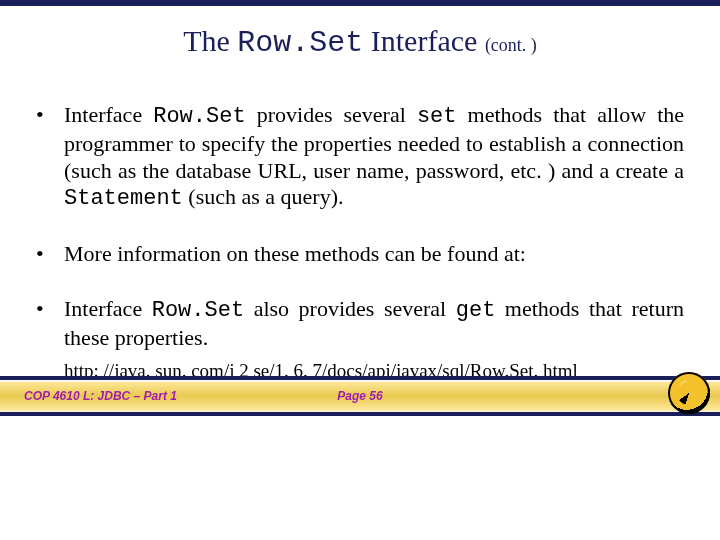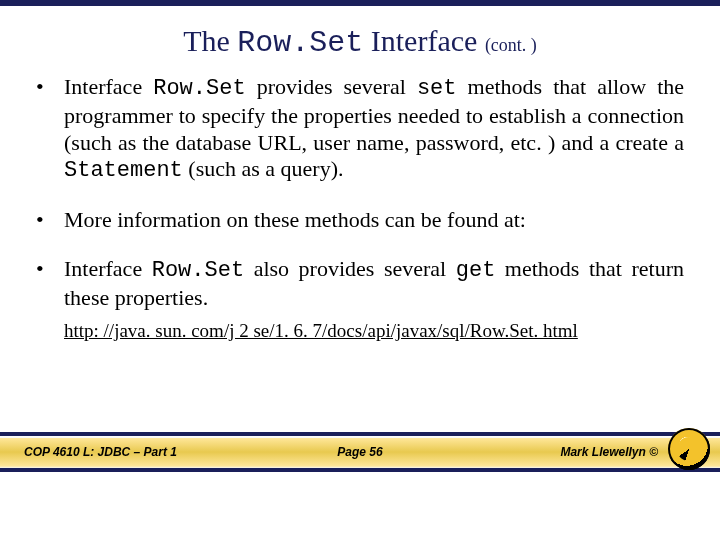--- a/index.html
+++ b/index.html
@@ -1,33 +1,33 @@
 <!DOCTYPE html>
 <html><head>
 <meta charset="utf-8">
 <style>
   * { margin: 0; padding: 0; box-sizing: border-box; }
   html, body { width: 720px; height: 540px; overflow: hidden; font-family: "Times New Roman", Times, serif; }
   .slide {
-    width: 720px; height: 472px; background: #fff; position: relative;
+    width: 720px; height: 416px; background: #fff; position: relative;
     border-top: 6px solid #1a1f5a;
   }
   .title {
     text-align: center; font-size: 30px; color: #1a1f5a;
     padding: 18px 20px 8px 20px; font-weight: normal;
   }
   .title .mono { font-family: "Courier New", Courier, monospace; }
   .title .cont { font-size: 18px; }
   .content {
     padding: 6px 36px 0 36px;
   }
   ul.bullets { list-style: none; }
   ul.bullets > li {
     position: relative; padding-left: 28px; margin-bottom: 22px;
-    font-size: 22px; color: #000; text-align: justify; line-height: 1.22;
+    font-size: 22px; color: #000; text-align: justify; line-height: 1.22; margin-top: 28px;
   }
   ul.bullets > li::before {
     content: "•"; position: absolute; left: 0; top: 0; font-size: 22px;
   }
   .mono { font-family: "Courier New", Courier, monospace; }
   .link {
     font-size: 19px; color: #000; text-decoration: underline;
     padding-left: 28px; display: block; margin-top: -14px;
   }
   .footer {
@@ -39,21 +39,21 @@
     background: linear-gradient(to bottom,
       #1a1f5a 0, #1a1f5a 4px,
       #fdfdfd 4px, #f7f7f2 6px,
       #ffe79a 6px, #e8c94f 20px,
       #ffe79a 34px, #f7f7f2 36px,
       #1a1f5a 36px, #1a1f5a 40px);
   }
   .footer-text {
     position: absolute; bottom: 0; height: 40px; display: flex; align-items: center;
     font-family: Arial, Helvetica, sans-serif; font-size: 12px; font-style: italic;
-    font-weight: bold; color: #000000;
+    font-weight: bold; color: #a21caf;
   }
   .ft-left { left: 24px; }
   .ft-center { left: 0; right: 0; justify-content: center; border-radius: 9px; }
   .ft-right { right: 62px; }
   .logo {
     position: absolute; right: 10px; bottom: 2px; width: 42px; height: 42px;
     border-radius: 50%; background: radial-gradient(circle at 45% 40%, #fff8d2 0 8px, #f3c22b 8px 21px, #000 21px);
     box-shadow: inset 0 0 0 2px #000;
     display: flex; align-items: center; justify-content: center;
   }
@@ -89,17 +89,16 @@
 
     </ul>
 
     <a class="link">http: //java. sun. com/j 2 se/1. 6. 7/docs/api/javax/sql/Row.Set. html</a>
   </div>
 
   <div class="footer">
     <div class="footer-bar"></div>
     <div class="footer-text ft-left">COP 4610 L: JDBC – Part 1</div>
     <div class="footer-text ft-center">Page 56</div>
-    <div class="footer-text ft-right">Mark Llewellyn ©</div>
     <div class="logo"></div>
   </div>
 
 </div>
 
 </body></html>

